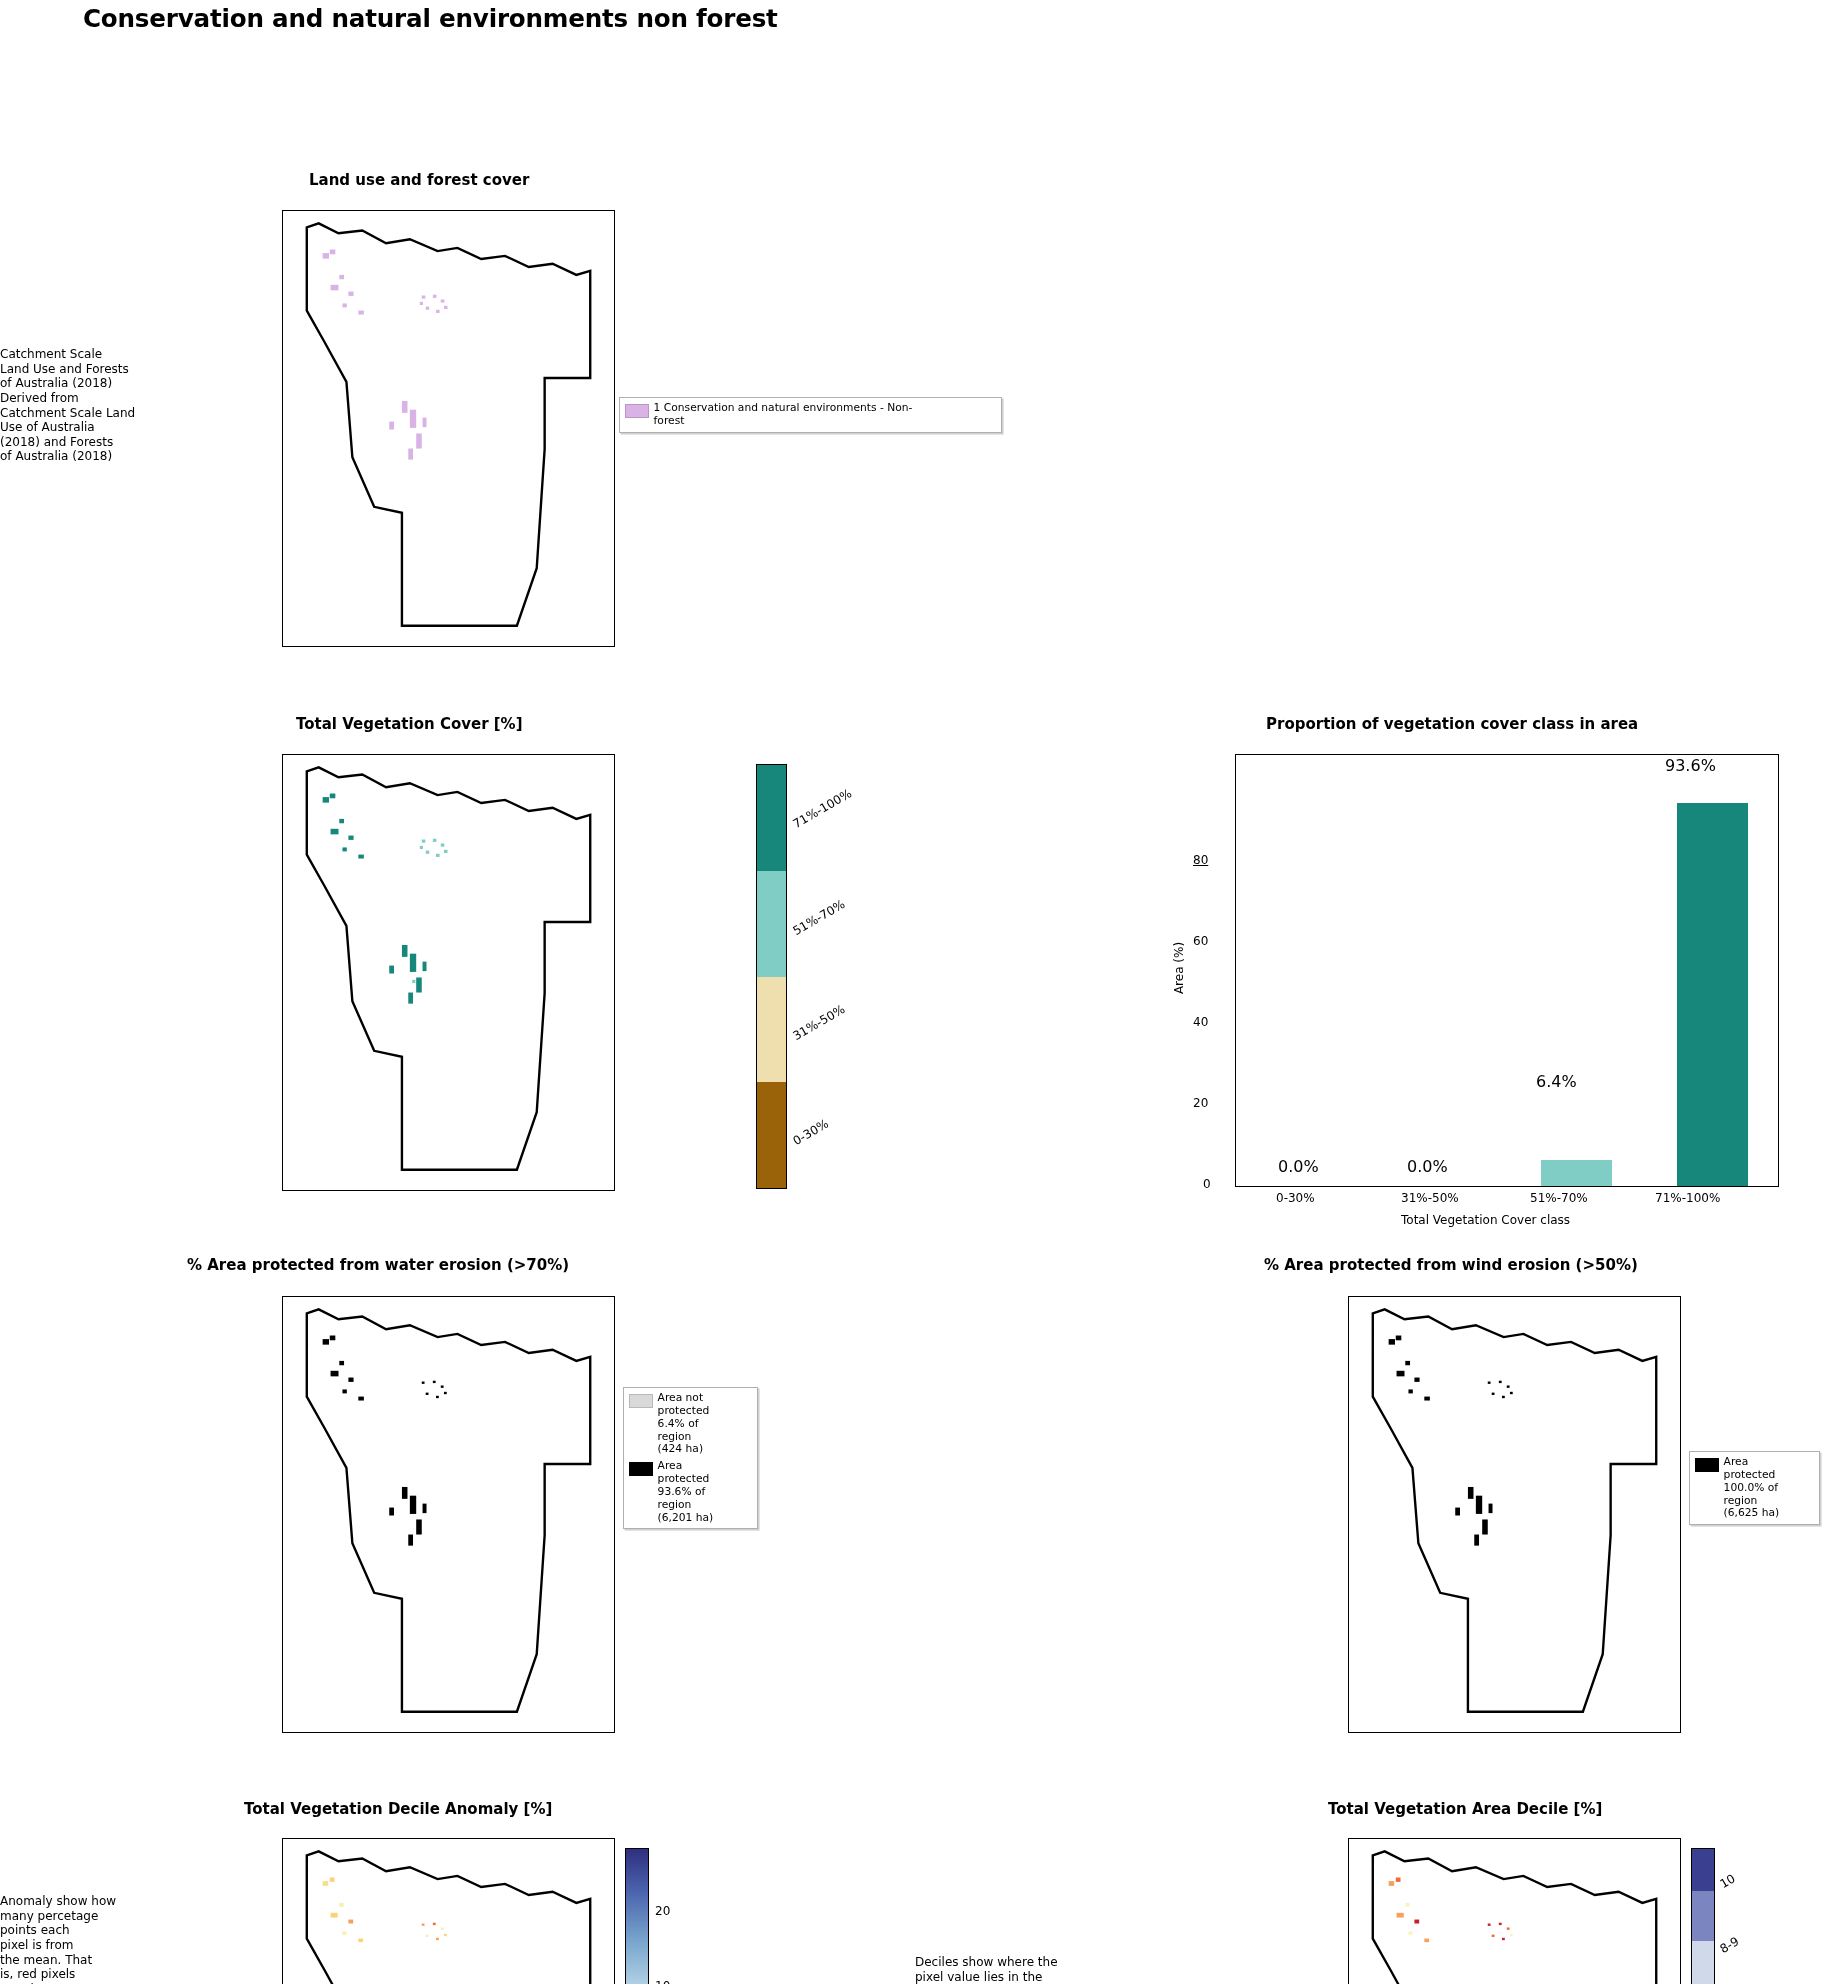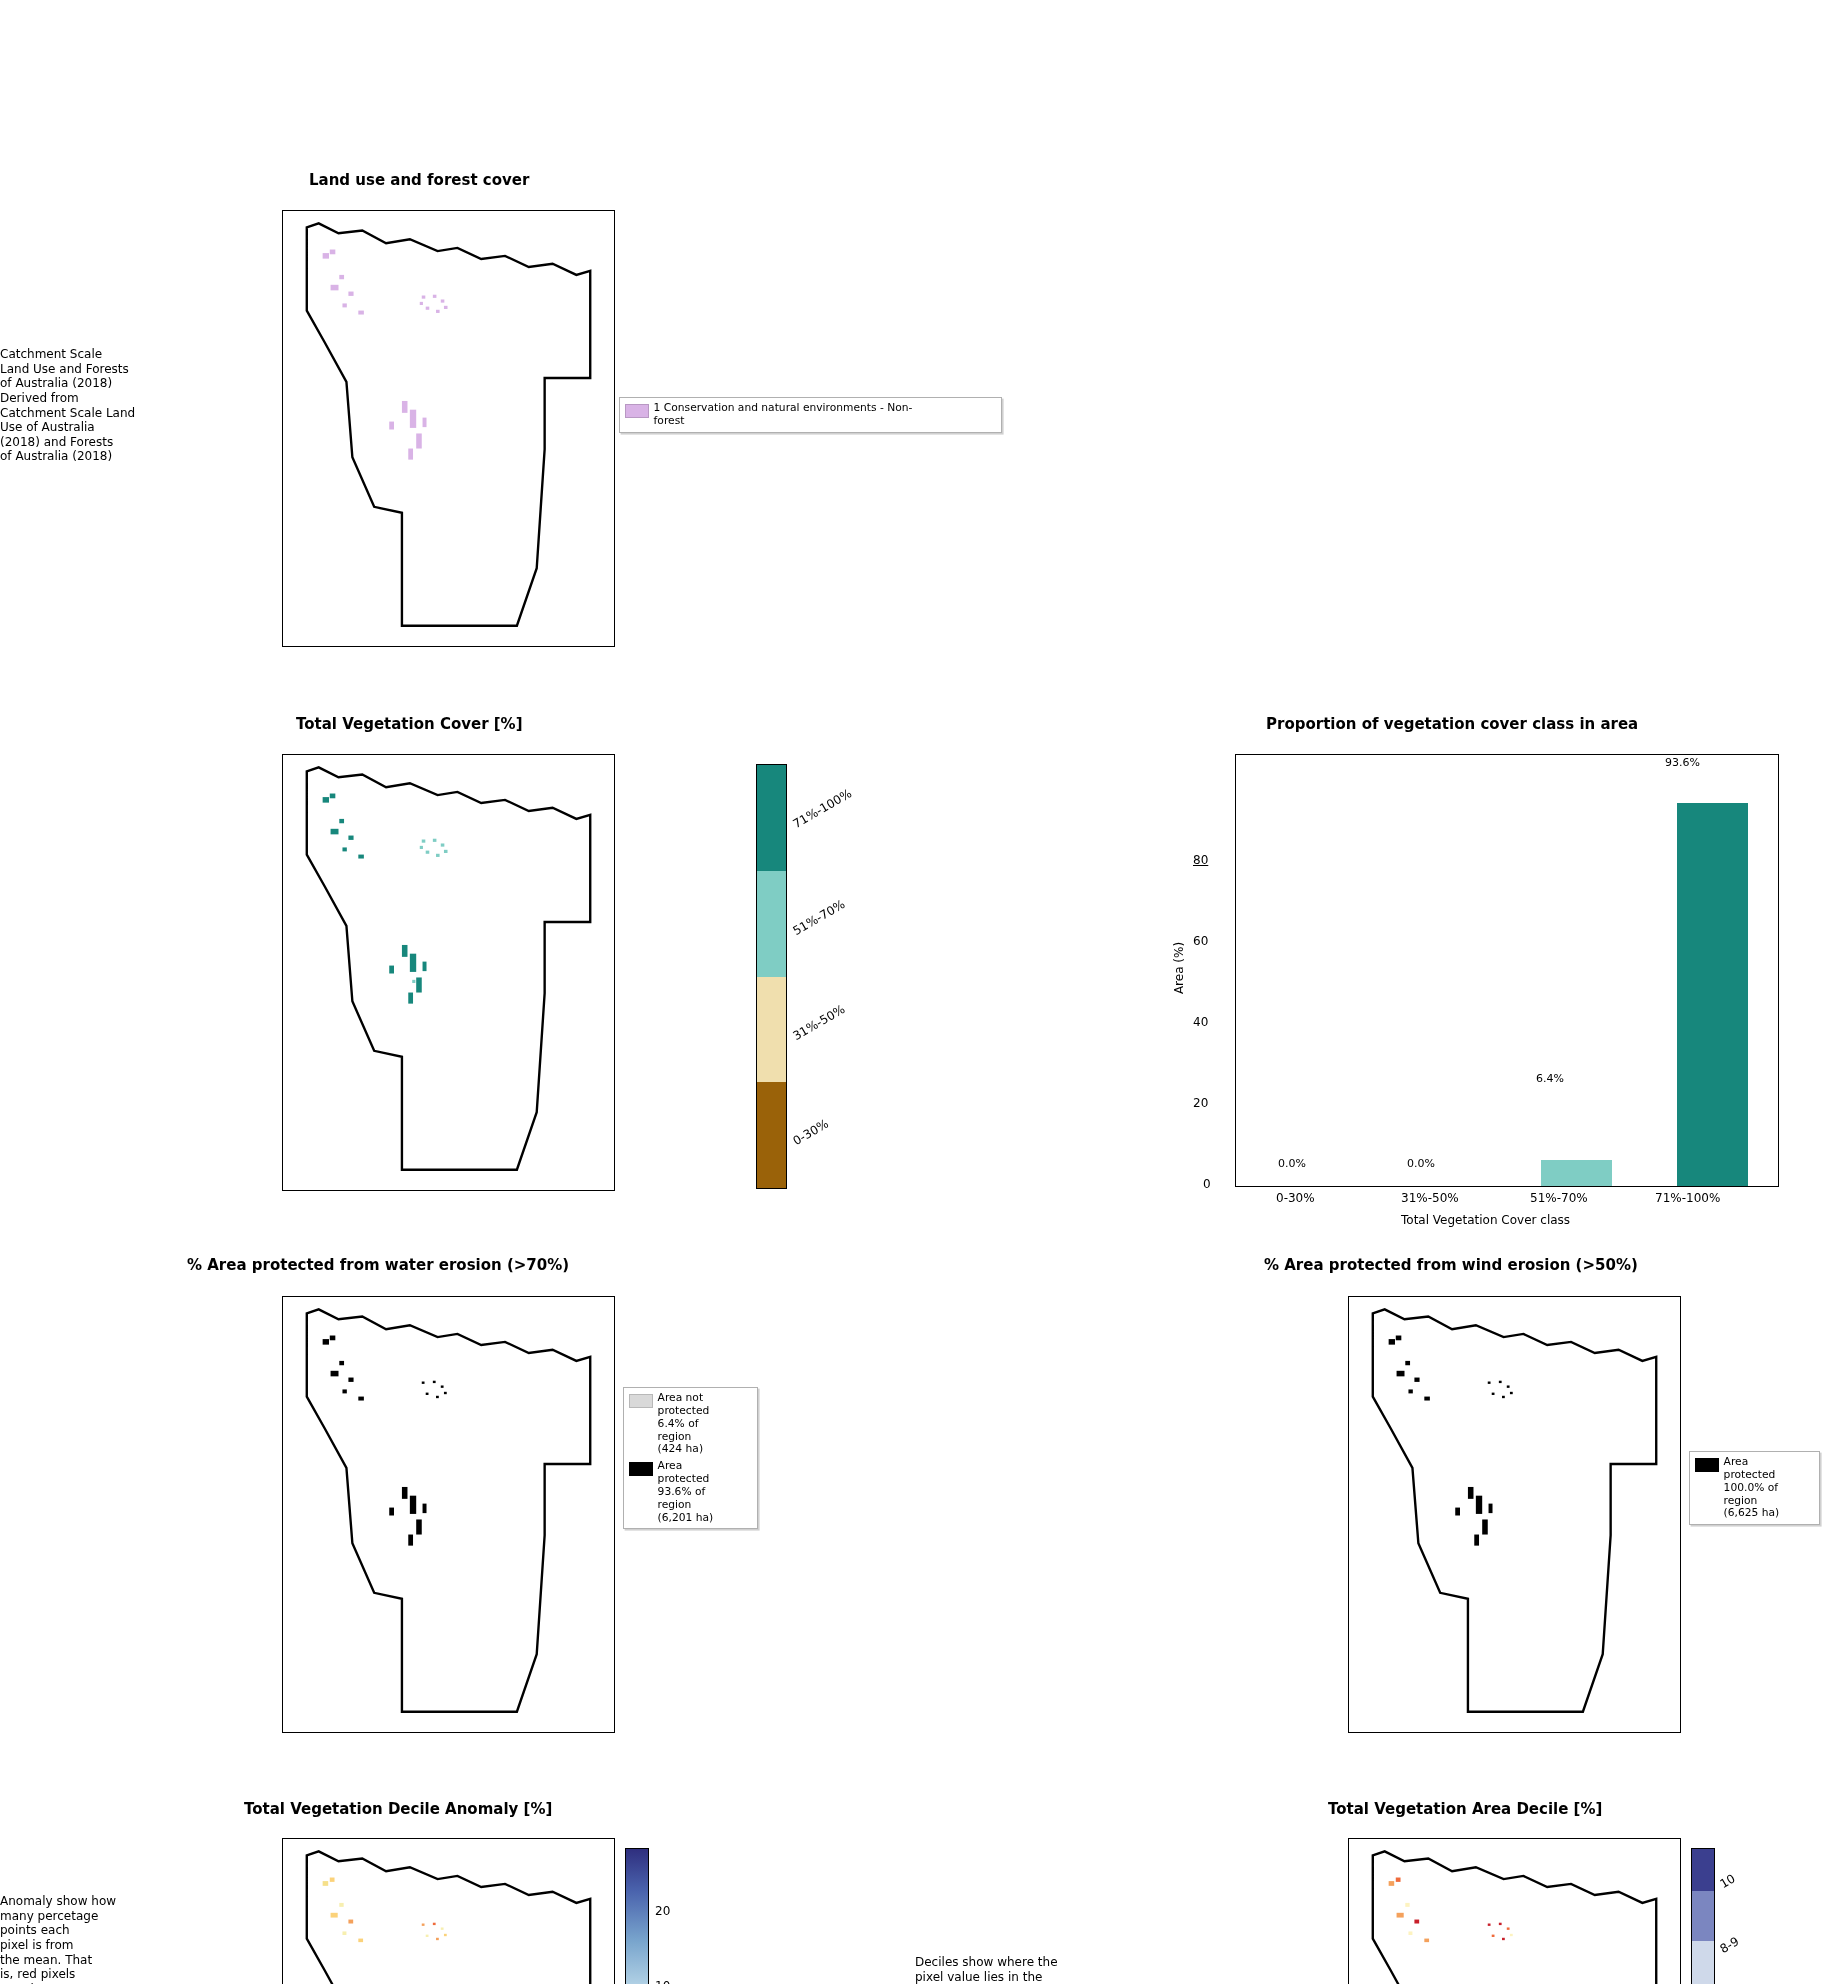--- a/index.html
+++ b/index.html
@@ -43,30 +43,31 @@
   .cbar{position:absolute;border:0.8px solid #000;box-sizing:border-box;}
   .cbar-label{
     position:absolute;font-size:12px;white-space:nowrap;
     transform-origin:left center;transform:rotate(-30deg);
   }
   .cbar-label-h{position:absolute;font-size:12px;white-space:nowrap;}
 
   
   #barchart-frame{border:1.2px solid #000;background:#fff;box-sizing:border-box;position:absolute;}
   .bar{position:absolute;bottom:0;}
-  .bar-label{position:absolute;font-size:11px;white-space:nowrap;text-align:center;}
+  .bar-label{position:absolute;font-size:16px;white-space:nowrap;text-align:center;}
   .axis-tick{position:absolute;font-size:12px;}
   .axis-title{position:absolute;font-size:12px;}
   .ytitle{position:absolute;font-size:12px;transform-origin:center center;transform:rotate(-90deg);white-space:nowrap;}
 </style>
 </head>
 <body>
 
 <div class="page">
 
+  <div class="abs" id="main-title">Conservation and natural environments non forest</div>
 
   <div class="abs panel-title" style="left:296px;top:171px;margin-left:13px;">Land use and forest cover</div>
 
   <div class="abs sidenote" style="left:0px;top:347px;width:187px;">Catchment Scale
 Land Use and Forests
 of Australia (2018)
 Derived from
 Catchment Scale Land
 Use of Australia
 (2018) and Forests

